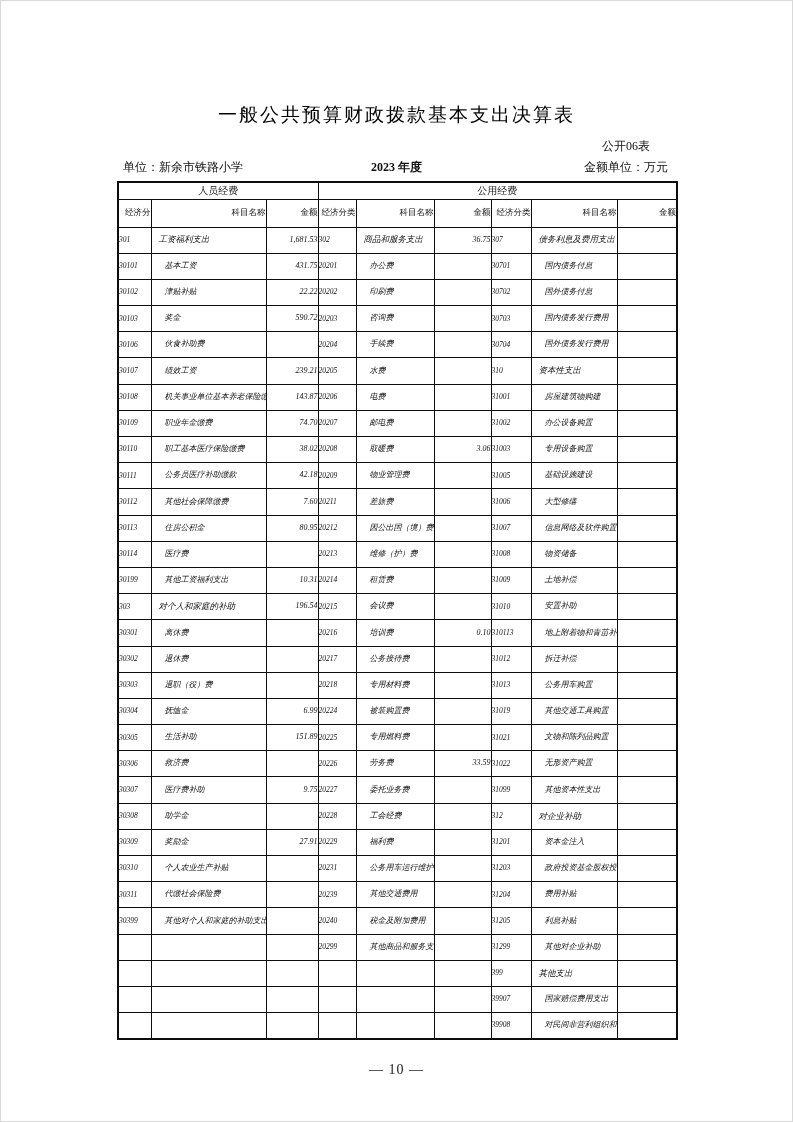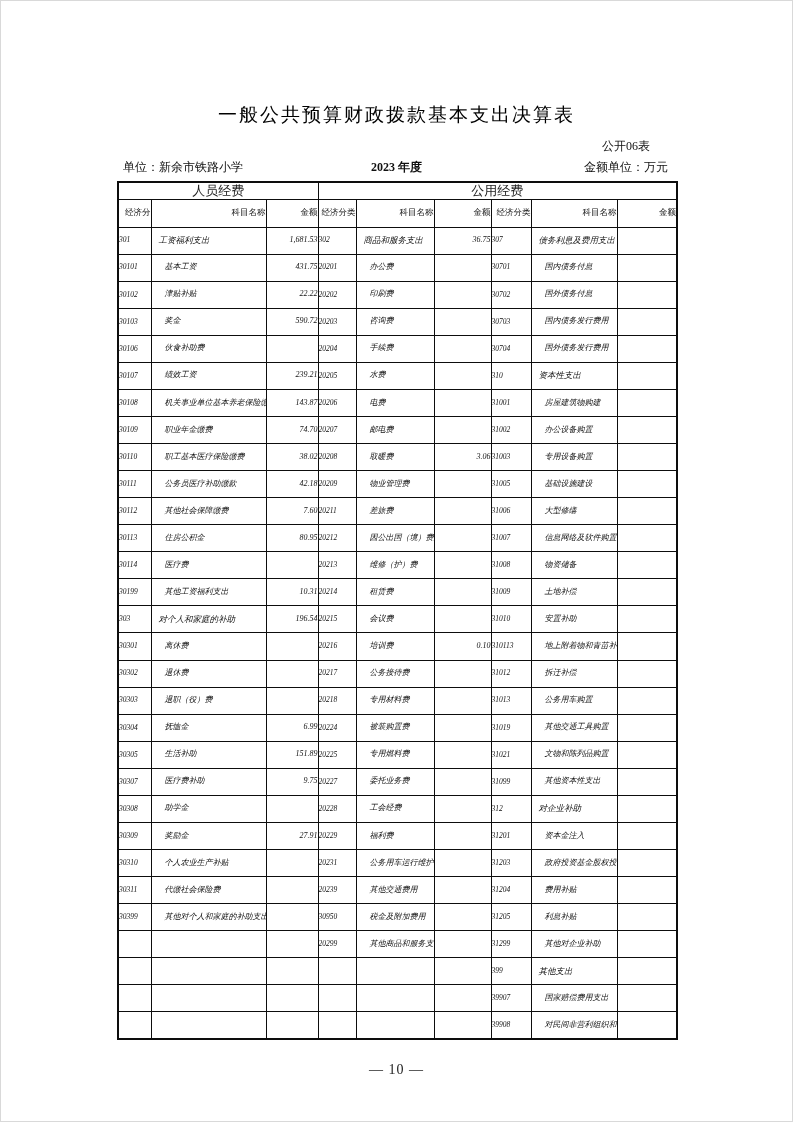--- a/index.html
+++ b/index.html
@@ -33,21 +33,21 @@
     font-size:8px;line-height:1.1;
   }
   table.fin th,table.fin td{
     border:1.5px solid #0d0d0d;overflow:hidden;white-space:nowrap;
     padding:0;vertical-align:middle;font-weight:normal;
   }
   table.fin{border:2.5px solid #0d0d0d;}
   tr.ghr{height:17px;}
   tr.chr{height:28px;}
   tbody tr{height:26px;font-style:italic;}
-  th.group-h{font-size:13px;text-align:center;color:#222;}
+  th.group-h{font-size:10px;text-align:center;color:#222;}
   th.col-h{font-size:8.5px;text-align:right;color:#111;}
   td.code{text-align:left;padding-left:4px;font-size:7.5px;color:#111;}
   td.name{text-align:left;color:#111;}
   td.name.cat{padding-left:7px;font-size:8.5px;}
   td.name.detail{padding-left:13px;font-size:8px;}
   td.amt{text-align:right;padding-right:4px;font-size:8px;color:#111;}
   .b{font-weight:bold;color:#000;}
   .page-footer{
     position:absolute;top:1062px;left:0;width:793px;
     text-align:center;font-size:14px;color:#222;letter-spacing:1px;
@@ -309,20 +309,31 @@
         <td class="name detail">生活补助</td>
         <td class="amt">151.89</td>
         <td class="code">20225</td>
         <td class="name detail">专用燃料费</td>
         <td class="amt"></td>
         <td class="code">31021</td>
         <td class="name detail">文物和陈列品购置</td>
         <td class="amt"></td>
       </tr>
       <tr>
+        <td class="code">30306</td>
+        <td class="name detail">救济费</td>
+        <td class="amt"></td>
+        <td class="code">20226</td>
+        <td class="name detail">劳务费</td>
+        <td class="amt">33.59</td>
+        <td class="code">31022</td>
+        <td class="name detail">无形资产购置</td>
+        <td class="amt"></td>
+      </tr>
+      <tr>
         <td class="code">30307</td>
         <td class="name detail">医疗费补助</td>
         <td class="amt">9.75</td>
         <td class="code">20227</td>
         <td class="name detail">委托业务费</td>
         <td class="amt"></td>
         <td class="code">31099</td>
         <td class="name detail">其他资本性支出</td>
         <td class="amt"></td>
       </tr>
@@ -367,21 +378,21 @@
         <td class="name detail">其他交通费用</td>
         <td class="amt"></td>
         <td class="code">31204</td>
         <td class="name detail">费用补贴</td>
         <td class="amt"></td>
       </tr>
       <tr>
         <td class="code">30399</td>
         <td class="name detail">其他对个人和家庭的补助支出</td>
         <td class="amt"></td>
-        <td class="code">30950</td>
+        <td class="code">20240</td>
         <td class="name detail">税金及附加费用</td>
         <td class="amt"></td>
         <td class="code">31205</td>
         <td class="name detail">利息补贴</td>
         <td class="amt"></td>
       </tr>
       <tr>
         <td class="code"></td>
         <td class="name detail"></td>
         <td class="amt"></td>

